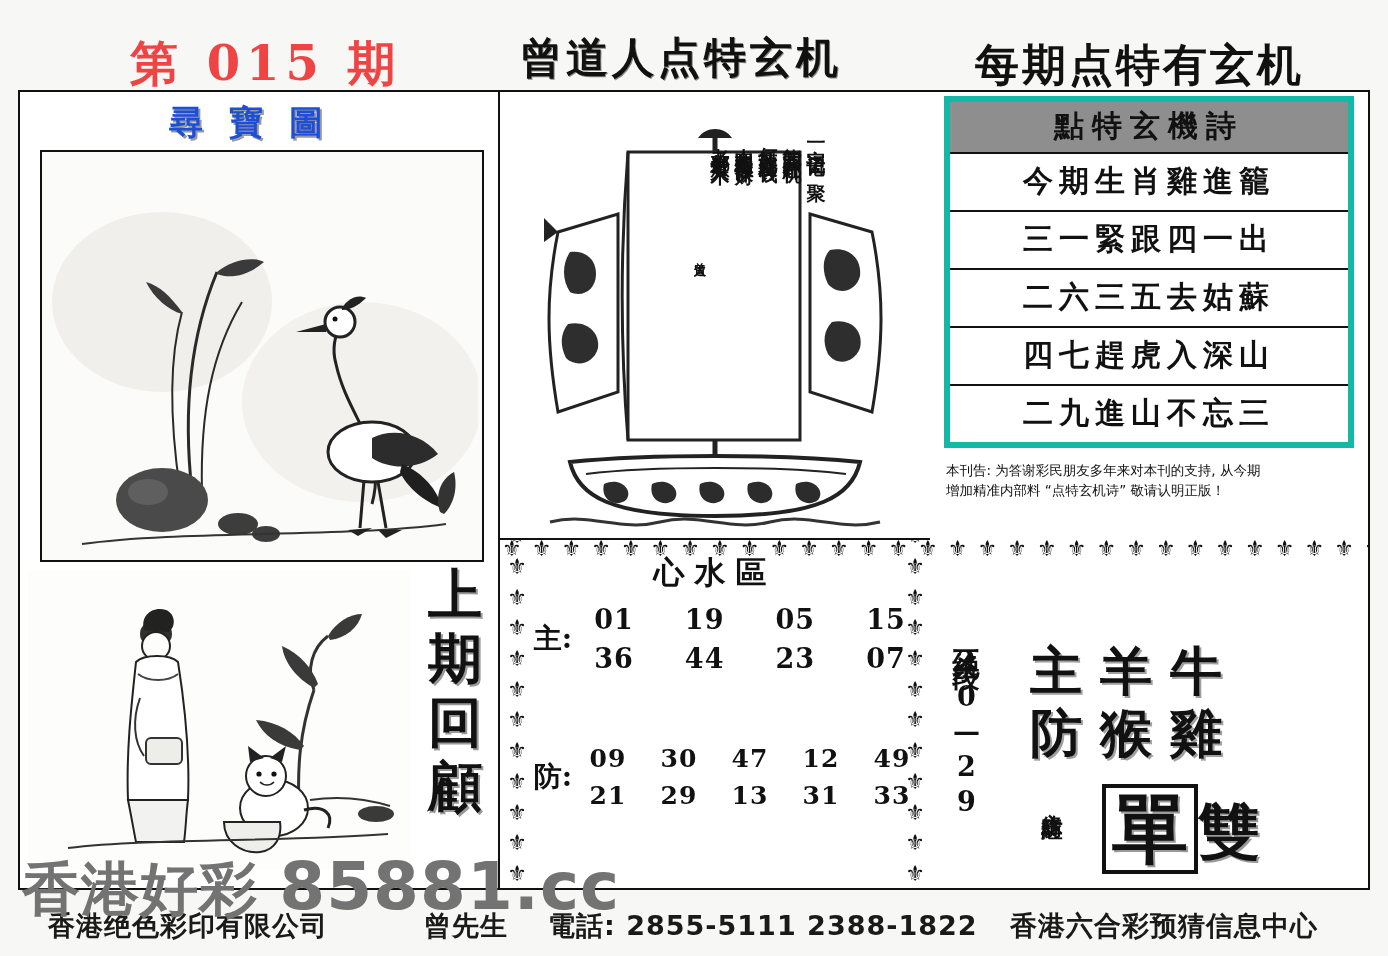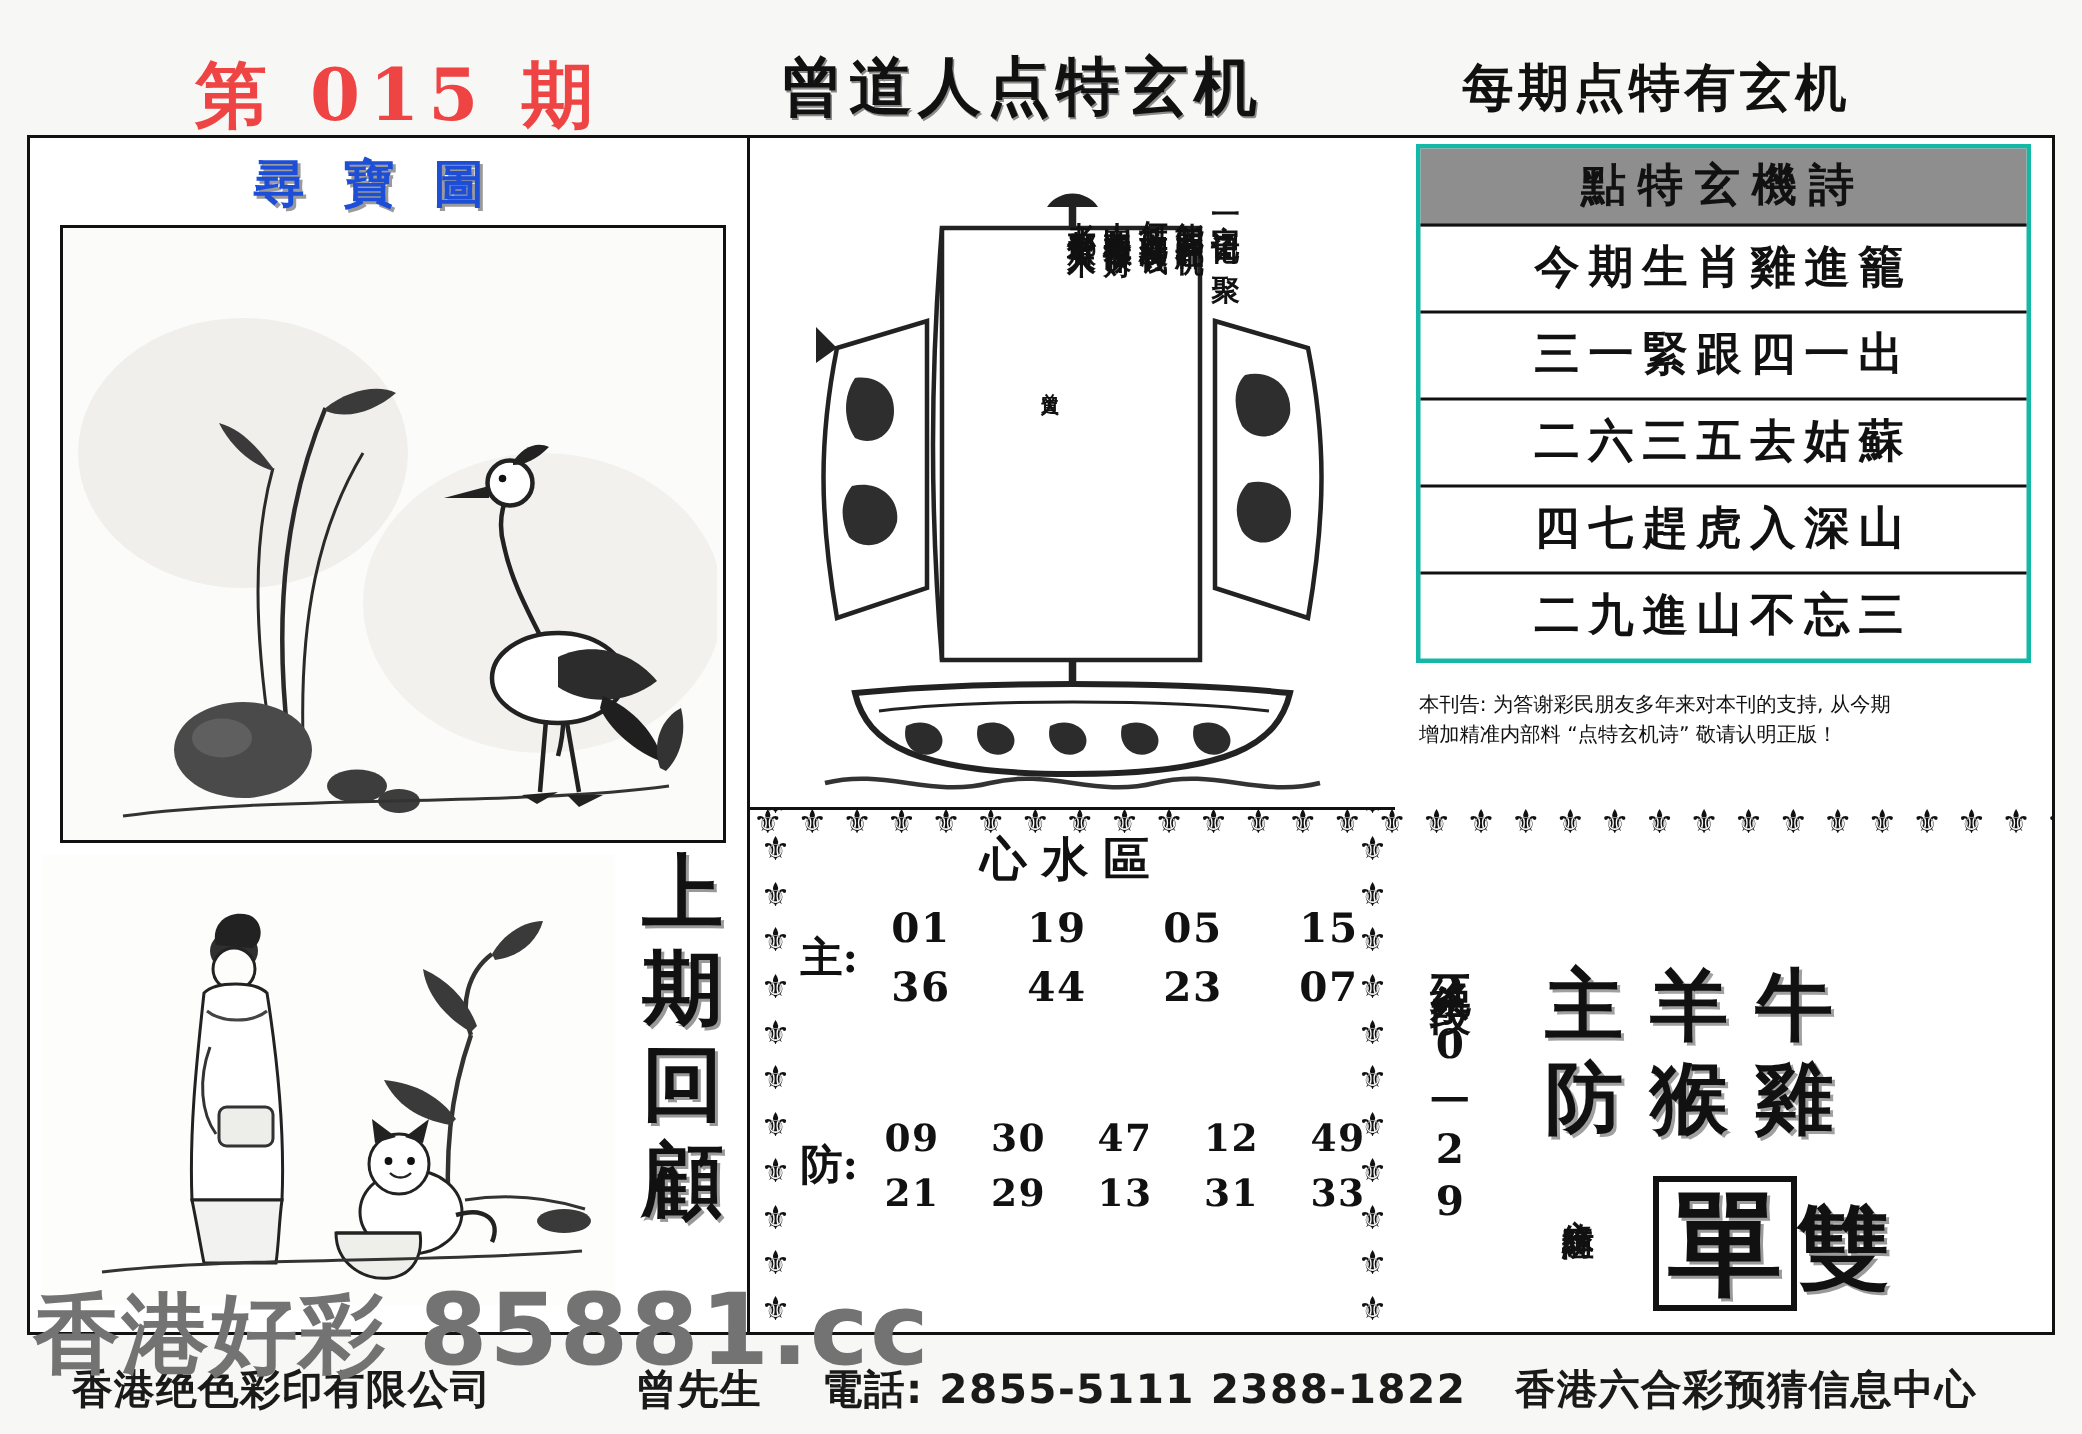--- a/index.html
+++ b/index.html
@@ -50,21 +50,21 @@
     letter-spacing: 4px;
     color: #111;
     text-shadow: 1px 1px 0 #8a8a8a;
   }
   .masthead-sub {
     position: absolute;
     left: 975px;
     top: 22px;
     font-family: "DejaVu Serif", serif;
     font-weight: bold;
-    font-size: 34px;
+    font-size: 44px;
     letter-spacing: 3px;
     color: #111;
   }
 
   
   .frame {
     position: absolute;
     left: 18px;
     top: 90px;
     width: 1352px;
@@ -234,21 +234,21 @@
     left: 910px;
     top: 0;
     width: 438px;
     height: 796px;
   }
   .poem-box {
     position: absolute;
     left: 14px;
     top: 4px;
     width: 410px;
-    border: 3px solid #14b8a6;
+    border: 6px solid #14b8a6;
     box-sizing: border-box;
     background: #fff;
   }
   .poem-box-title {
     background: #8e8e8e;
     border-bottom: 2px solid #111;
     text-align: center;
     font-family: "DejaVu Serif", serif;
     font-size: 30px;
     font-weight: bold;

